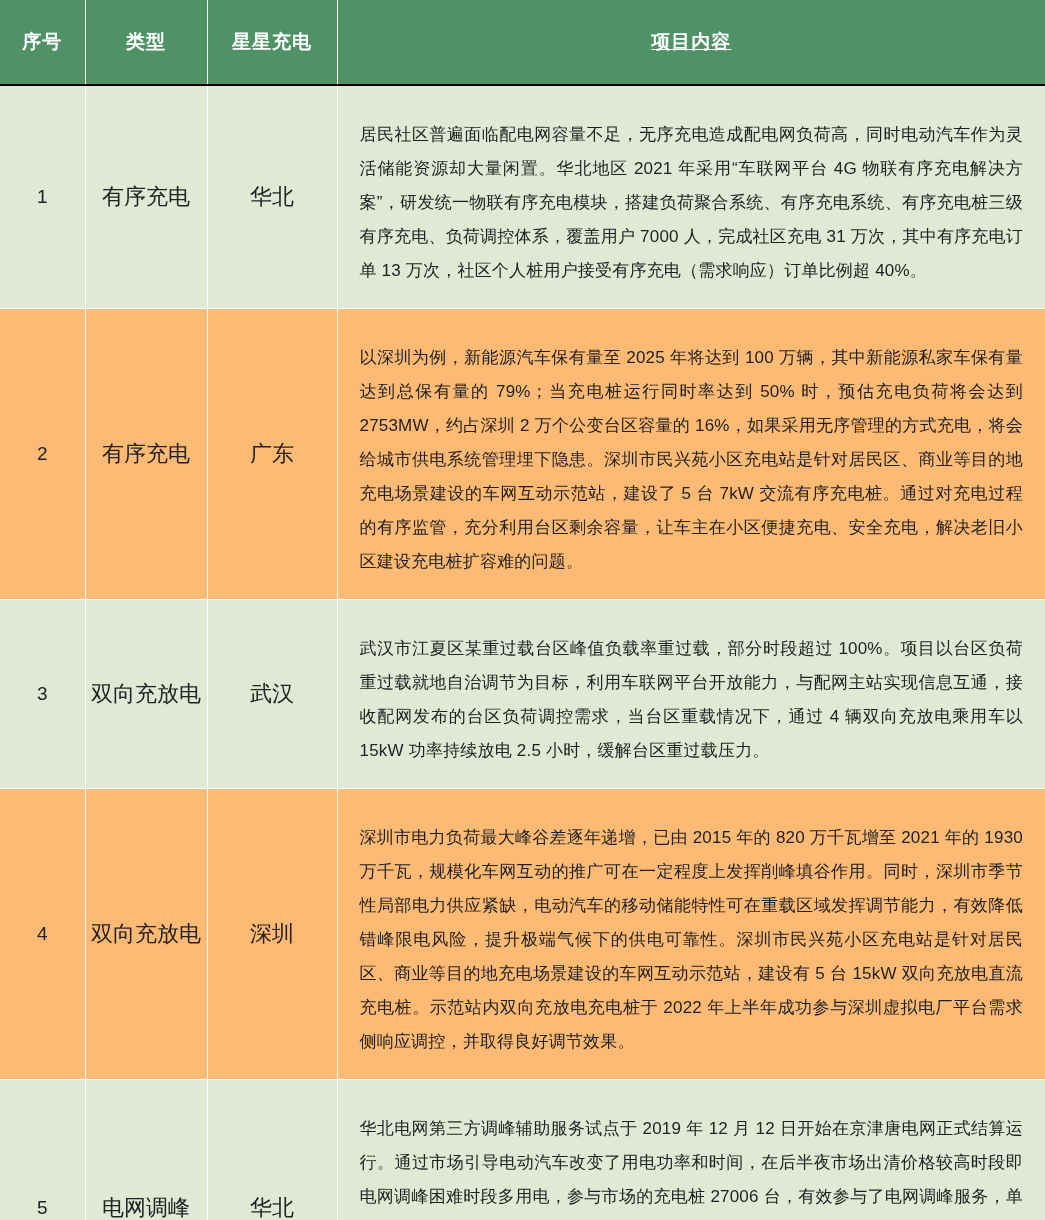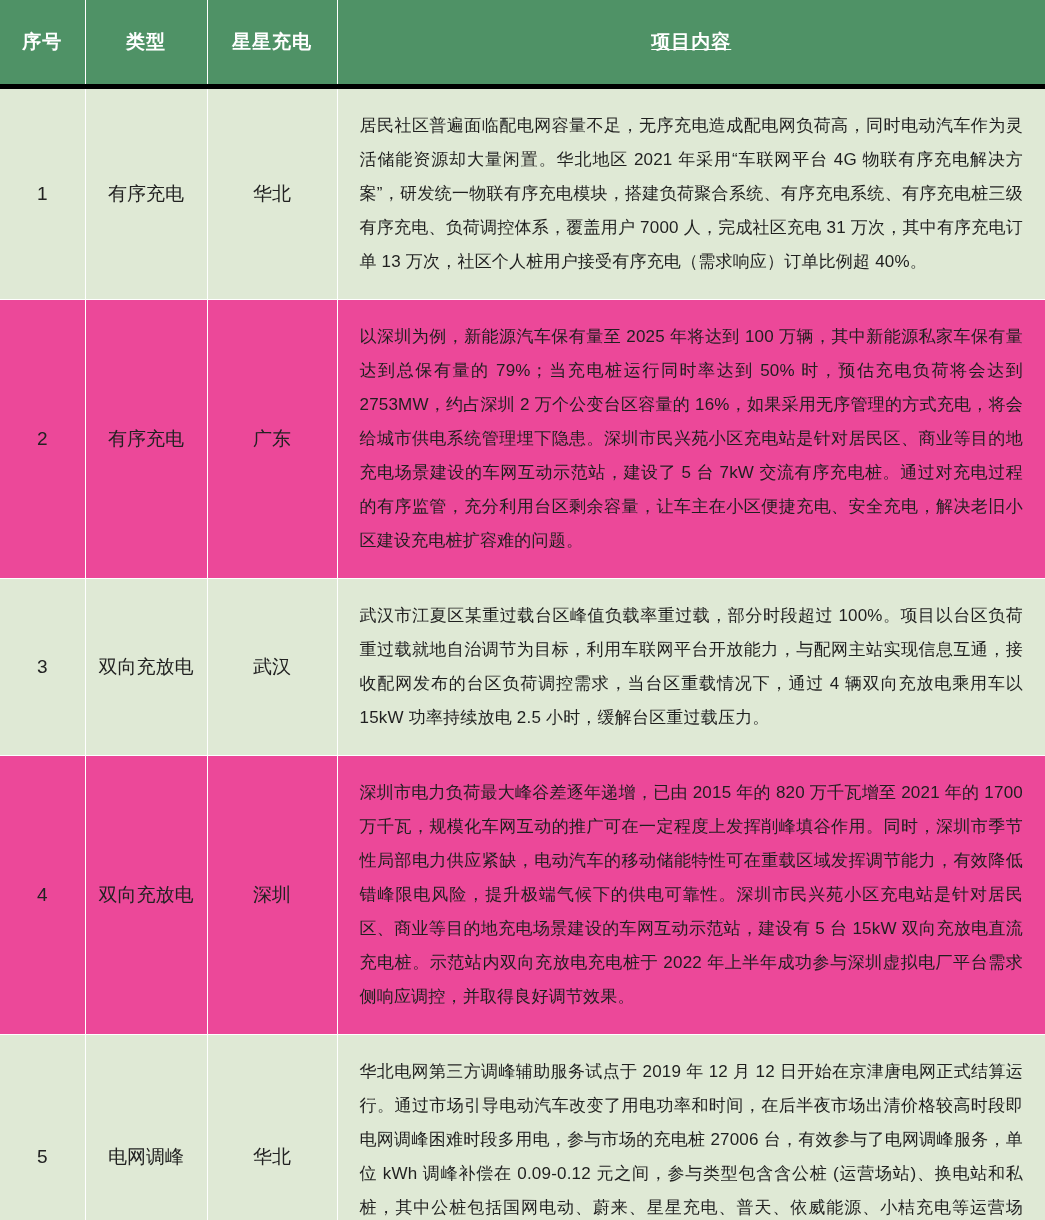--- a/index.html
+++ b/index.html
@@ -24,53 +24,53 @@
   thead th {
     background: #4f9266;
     color: #ffffff;
     font-size: 19px;
     font-weight: bold;
     letter-spacing: 1px;
     height: 82px;
     vertical-align: middle;
     text-align: center;
     border-right: 1px solid #ffffff;
-    border-bottom: 5px solid #000000;
+    border-bottom: 2px solid #000000;
     margin-top: 32px;
   }
   thead th:last-child { border-right: none; text-decoration: underline; }
 
   tbody td {
     border-right: 1px solid #ffffff;
     border-bottom: 1px solid #ffffff;
     vertical-align: middle;
   }
   tbody td:last-child { border-right: none; }
 
   tbody tr.row-odd td  { background: #dfe9d5; }
-  tbody tr.row-even td { background: #ec4899; margin-left: 20px; }
+  tbody tr.row-even td { background: #fdba74; margin-left: 20px; }
 
   td.cell-seq {
     text-align: center;
     font-size: 19px;
     color: #222222;
   }
   td.cell-type, td.cell-area {
     text-align: center;
-    font-size: 19px;
+    font-size: 22px;
     color: #222222;
     line-height: 1.6;
   }
   td.cell-body {
     text-align: justify;
     text-align-last: left;
     font-size: 17px;
     color: #1f1f1f;
     line-height: 2.0;
-    padding: 20px 22px 20px 22px;
+    padding: 32px 22px 20px 22px;
     letter-spacing: 0.2px;
   }
 </style>
 </head>
 <body>
 
 <table class="pilot-table">
   <colgroup>
     <col class="col-seq">
     <col class="col-type">
@@ -101,21 +101,21 @@
     <tr class="row-odd">
       <td class="cell-seq">3</td>
       <td class="cell-type">双向充放电</td>
       <td class="cell-area">武汉</td>
       <td class="cell-body">武汉市江夏区某重过载台区峰值负载率重过载，部分时段超过 100%。项目以台区负荷重过载就地自治调节为目标，利用车联网平台开放能力，与配网主站实现信息互通，接收配网发布的台区负荷调控需求，当台区重载情况下，通过 4 辆双向充放电乘用车以 15kW 功率持续放电 2.5 小时，缓解台区重过载压力。</td>
     </tr>
     <tr class="row-even">
       <td class="cell-seq">4</td>
       <td class="cell-type">双向充放电</td>
       <td class="cell-area">深圳</td>
-      <td class="cell-body">深圳市电力负荷最大峰谷差逐年递增，已由 2015 年的 820 万千瓦增至 2021 年的 1700 万千瓦，规模化车网互动的推广可在一定程度上发挥削峰填谷作用。同时，深圳市季节性局部电力供应紧缺，电动汽车的移动储能特性可在重载区域发挥调节能力，有效降低错峰限电风险，提升极端气候下的供电可靠性。深圳市民兴苑小区充电站是针对居民区、商业等目的地充电场景建设的车网互动示范站，建设有 5 台 15kW 双向充放电直流充电桩。示范站内双向充放电充电桩于 2022 年上半年成功参与深圳虚拟电厂平台需求侧响应调控，并取得良好调节效果。</td>
+      <td class="cell-body">深圳市电力负荷最大峰谷差逐年递增，已由 2015 年的 820 万千瓦增至 2021 年的 1930 万千瓦，规模化车网互动的推广可在一定程度上发挥削峰填谷作用。同时，深圳市季节性局部电力供应紧缺，电动汽车的移动储能特性可在重载区域发挥调节能力，有效降低错峰限电风险，提升极端气候下的供电可靠性。深圳市民兴苑小区充电站是针对居民区、商业等目的地充电场景建设的车网互动示范站，建设有 5 台 15kW 双向充放电直流充电桩。示范站内双向充放电充电桩于 2022 年上半年成功参与深圳虚拟电厂平台需求侧响应调控，并取得良好调节效果。</td>
     </tr>
     <tr class="row-odd">
       <td class="cell-seq">5</td>
       <td class="cell-type">电网调峰</td>
       <td class="cell-area">华北</td>
       <td class="cell-body">华北电网第三方调峰辅助服务试点于 2019 年 12 月 12 日开始在京津唐电网正式结算运行。通过市场引导电动汽车改变了用电功率和时间，在后半夜市场出清价格较高时段即电网调峰困难时段多用电，参与市场的充电桩 27006 台，有效参与了电网调峰服务，单位 kWh 调峰补偿在 0.09-0.12 元之间，参与类型包含含公桩 (运营场站)、换电站和私桩，其中公桩包括国网电动、蔚来、星星充电、普天、依威能源、小桔充电等运营场站，私桩和换电站资源主要来自蔚来汽车、特来电。</td>
     </tr>
   </tbody>
 </table>
 

